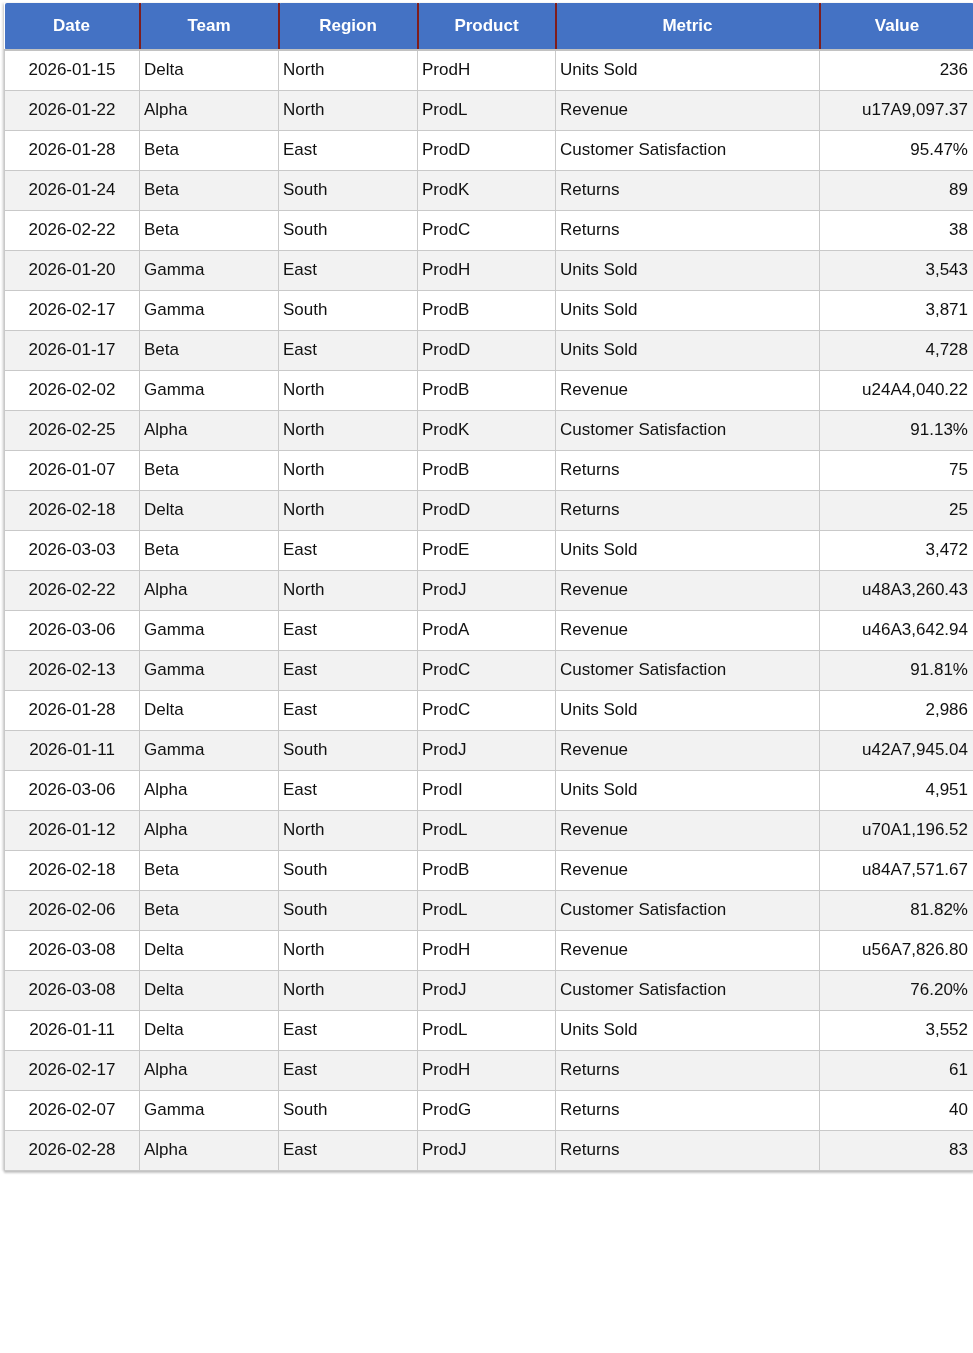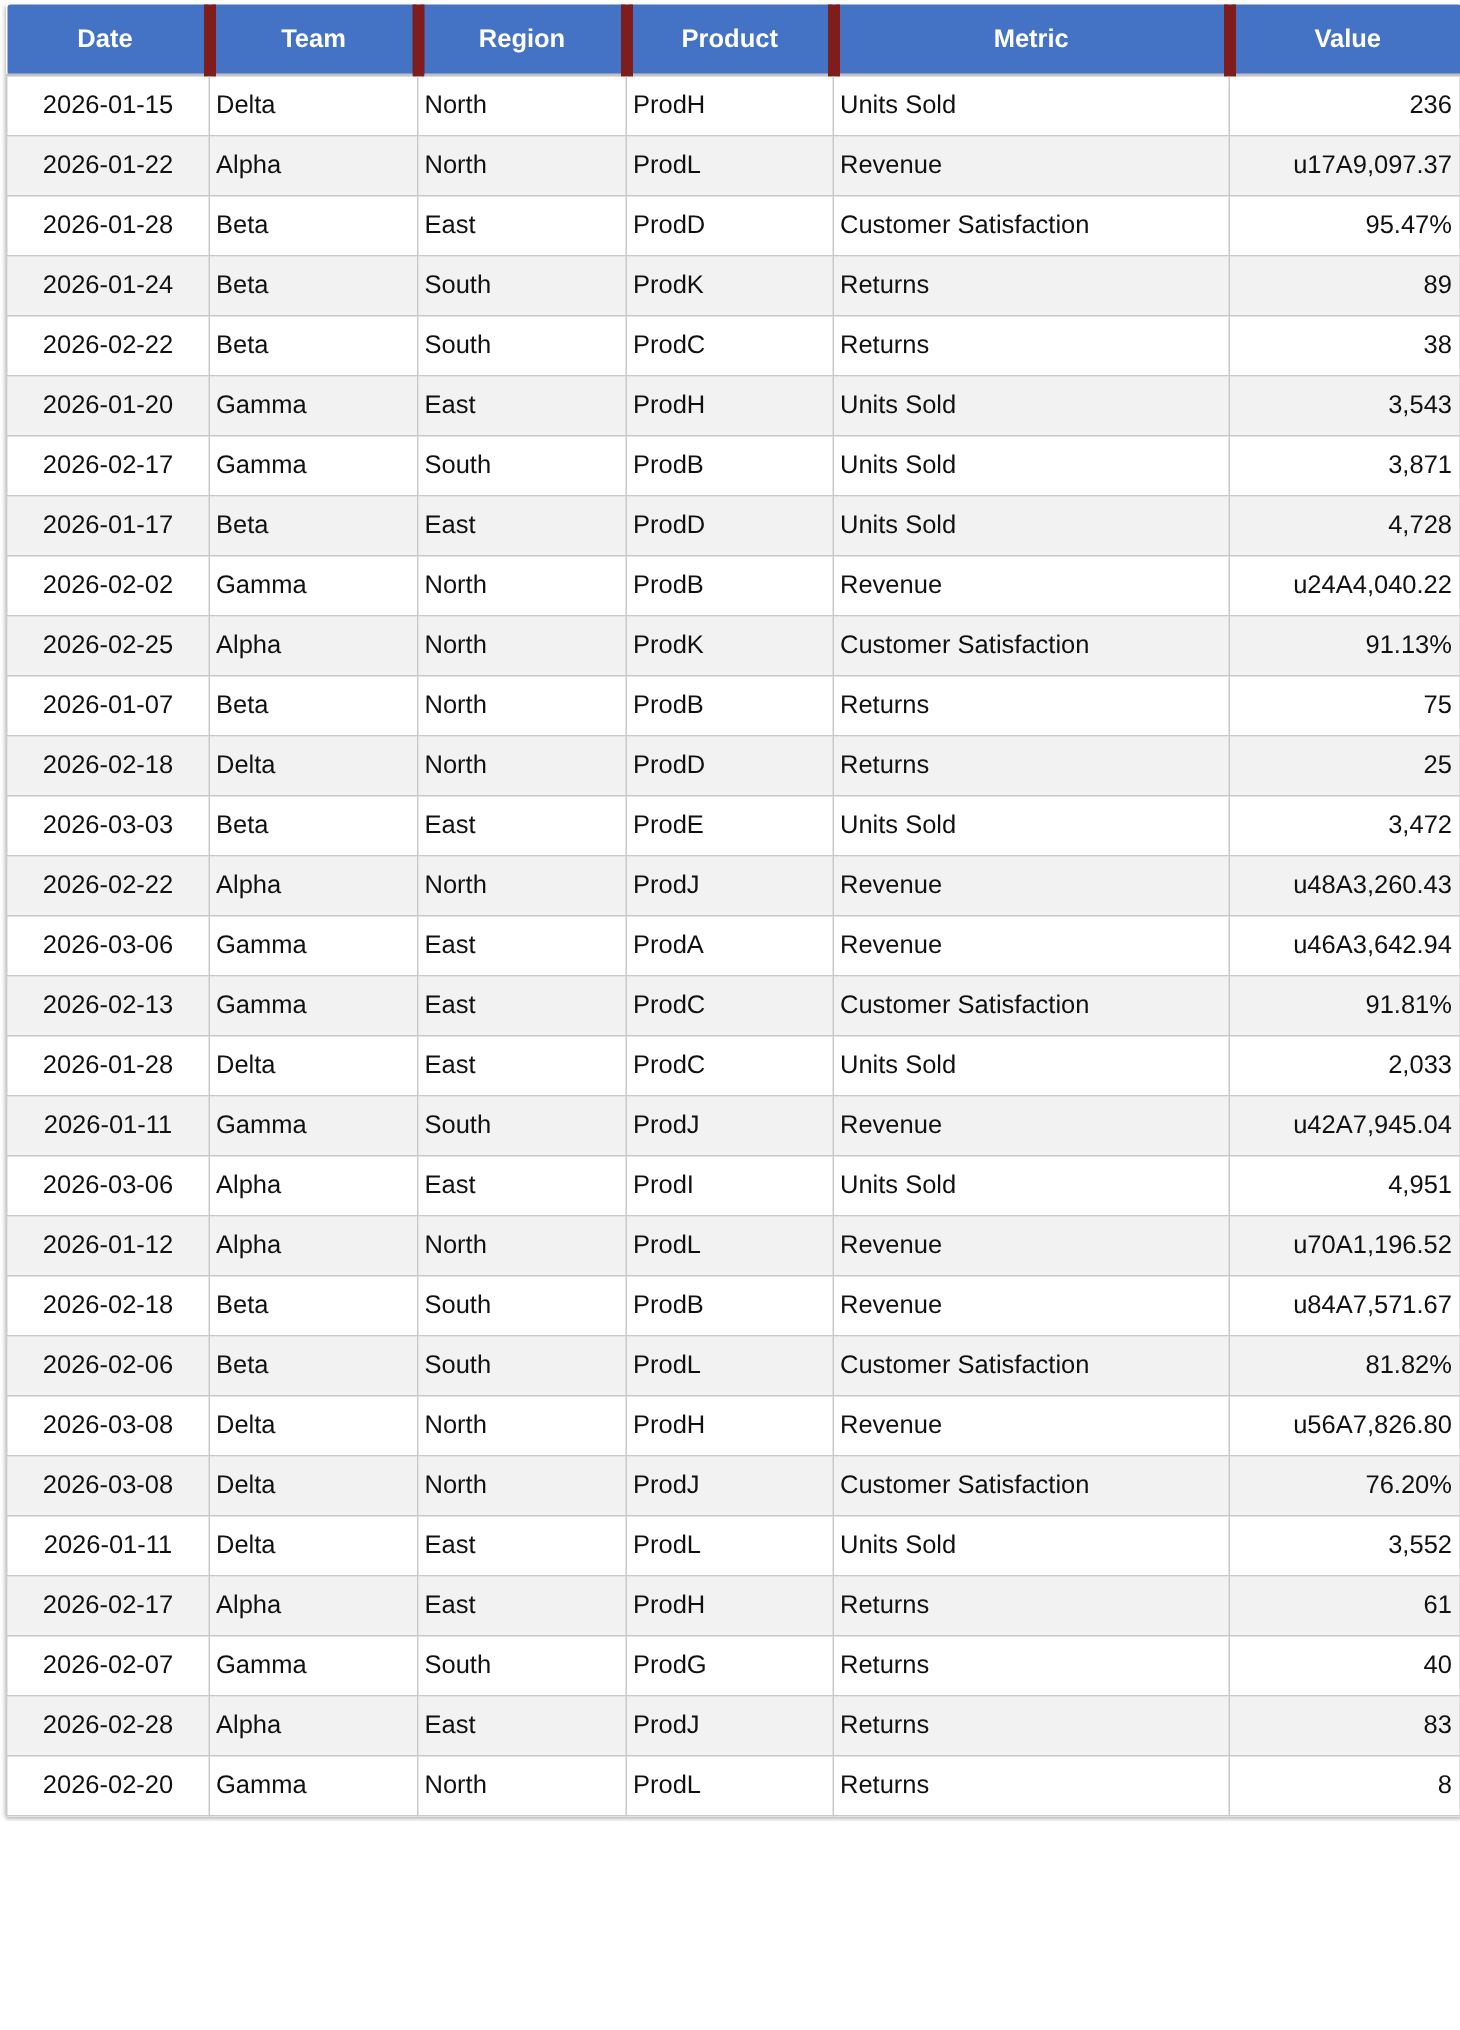--- a/index.html
+++ b/index.html
@@ -42,21 +42,21 @@
   col.c5 { width: 154px; }
 
   thead th {
     background: var(--header-bg);
     color: var(--header-text);
     font-weight: bold;
     font-size: 17px;
     text-align: center;
     height: 47px;
     padding: 0 4px;
-    border-left: 8px solid #7f1d1d;
+    border-left: 2px solid #7f1d1d;
     border-bottom: 2px solid #C2C2C2;
     border-radius: 2px;
   }
   thead th:first-child { border-left: none; }
 
   tbody td {
     height: 40px;
     padding: 0 4px;
     border: 1px solid var(--border-color);
     background: var(--row-bg);
@@ -220,21 +220,21 @@
           <td class="align-left">ProdC</td>
           <td class="align-left">Customer Satisfaction</td>
           <td class="align-right">91.81%</td>
         </tr>
         <tr>
           <td class="align-center">2026-01-28</td>
           <td class="align-left">Delta</td>
           <td class="align-left">East</td>
           <td class="align-left">ProdC</td>
           <td class="align-left">Units Sold</td>
-          <td class="align-right">2,033</td>
+          <td class="align-right">2,986</td>
         </tr>
         <tr>
           <td class="align-center">2026-01-11</td>
           <td class="align-left">Gamma</td>
           <td class="align-left">South</td>
           <td class="align-left">ProdJ</td>
           <td class="align-left">Revenue</td>
           <td class="align-right">u42A7,945.04</td>
         </tr>
         <tr>
@@ -309,24 +309,16 @@
           <td class="align-left">Returns</td>
           <td class="align-right">40</td>
         </tr>
         <tr>
           <td class="align-center">2026-02-28</td>
           <td class="align-left">Alpha</td>
           <td class="align-left">East</td>
           <td class="align-left">ProdJ</td>
           <td class="align-left">Returns</td>
           <td class="align-right">83</td>
-        </tr>
-        <tr>
-          <td class="align-center">2026-02-20</td>
-          <td class="align-left">Gamma</td>
-          <td class="align-left">North</td>
-          <td class="align-left">ProdL</td>
-          <td class="align-left">Returns</td>
-          <td class="align-right">8</td>
         </tr>
       </tbody>
   </table>
 </div>
 
 </body></html>

